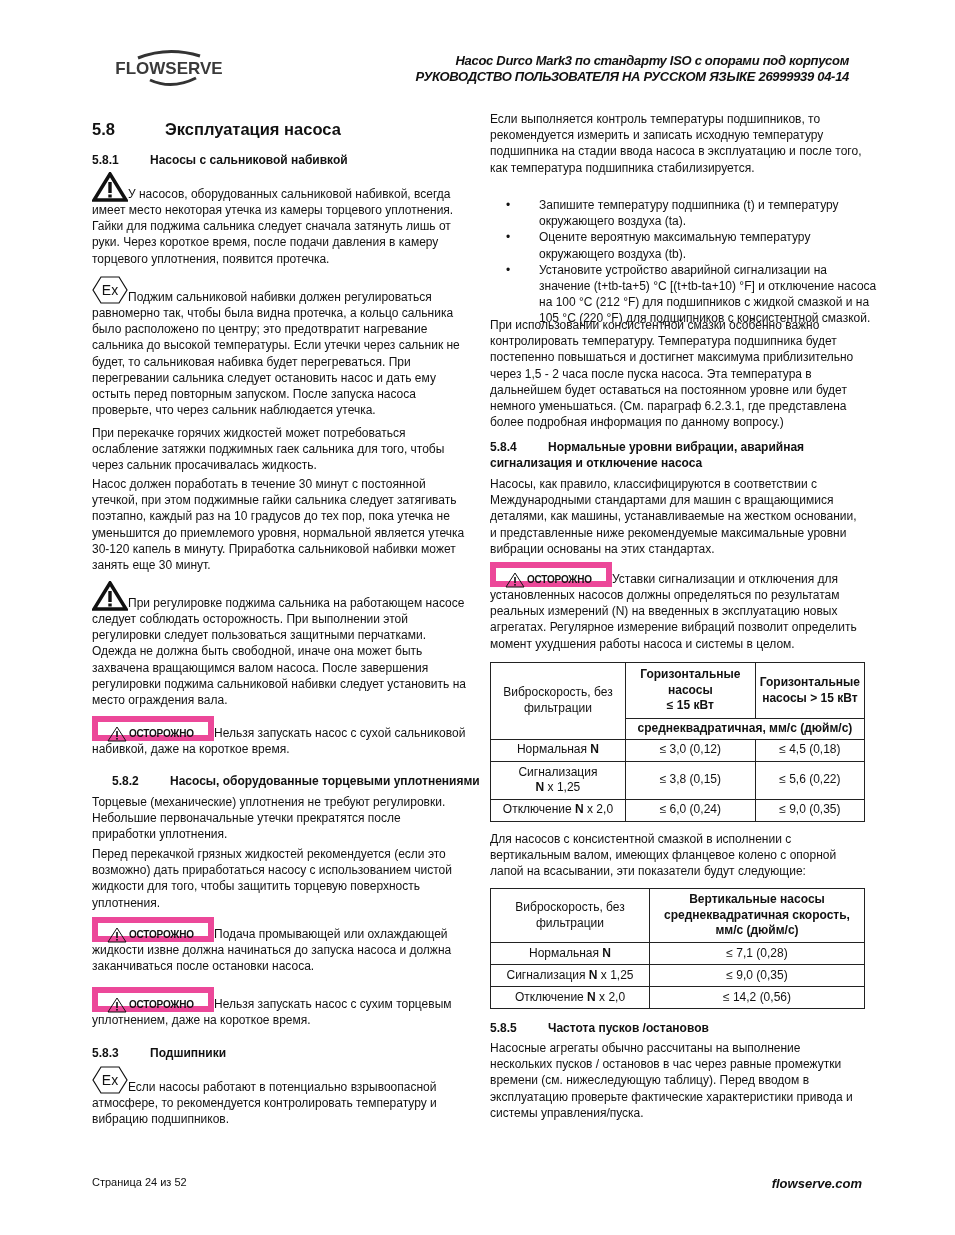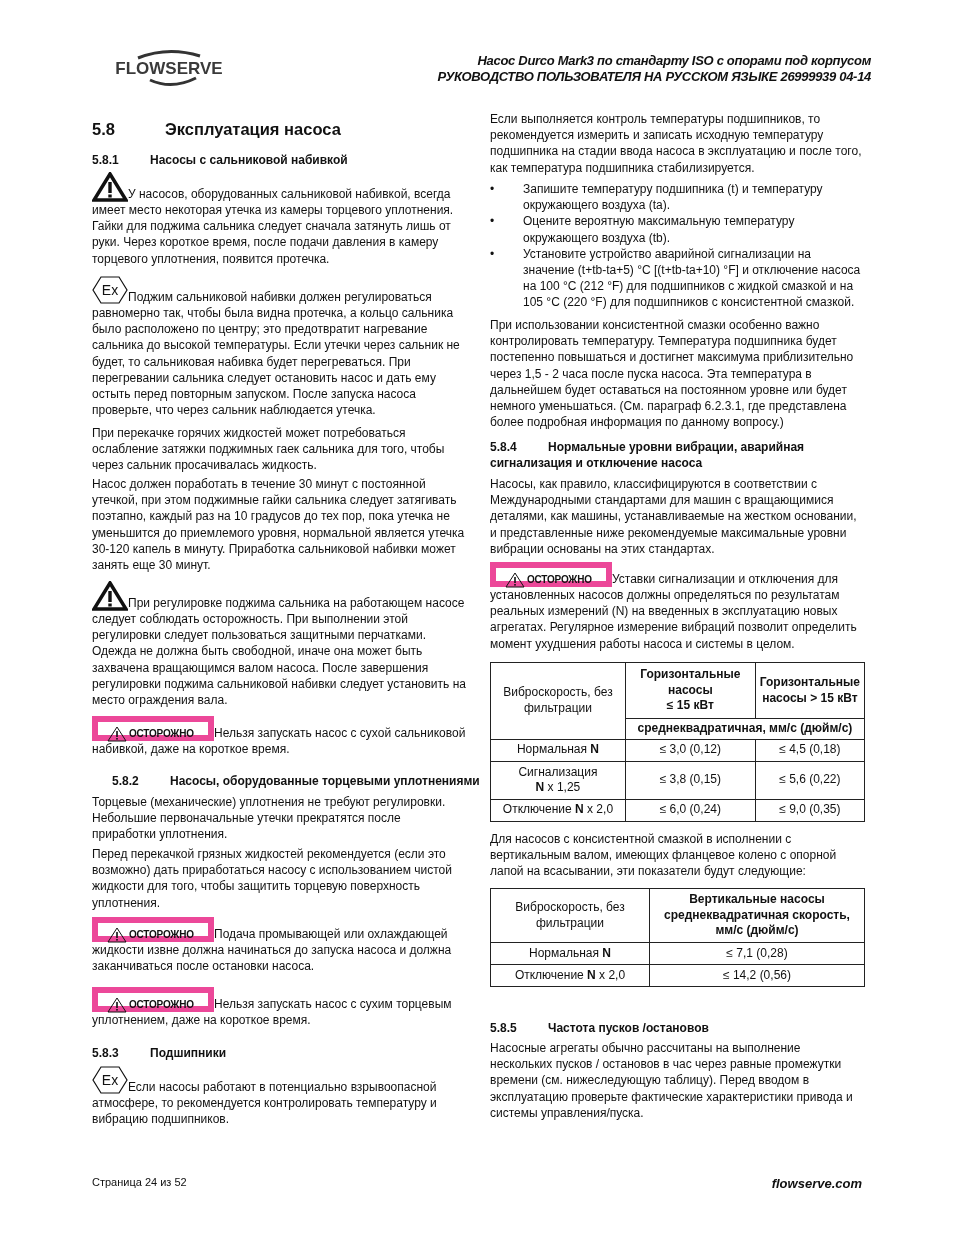--- a/index.html
+++ b/index.html
@@ -1,34 +1,34 @@
 <!DOCTYPE html>
 <html><head>
   <meta charset="utf-8">
   <style>
     html, body { margin: 0; padding: 0; background: #ffffff; }
     body { width: 955px; height: 1235px; position: relative; font-family: "Liberation Sans", sans-serif; color: #111; overflow: hidden; }
     .hdr-logo { position: absolute; left: 108px; top: 44px; width: 122px; height: 48px; }
-    .hdr-right { position: absolute; right: 84px; top: 53px; text-align: right; font-style: italic; font-weight: bold; font-size: 13px; line-height: 16px; letter-spacing: -0.3px; }
+    .hdr-right { position: absolute; right: 106px; top: 53px; text-align: right; font-style: italic; font-weight: bold; font-size: 13px; line-height: 16px; letter-spacing: -0.3px; }
     .col { position: absolute; top: 0; width: 375px; font-size: 12px; line-height: 16.2px; }
     .col-left { left: 92px; }
     .col-right { left: 490px; }
     .abs { position: absolute; left: 0; width: 375px; }
     .h2 { font-size: 16.5px; font-weight: bold; display: flex; gap: 15px; }
     .h2 .num { width: 58px; }
     .h3 { font-size: 12px; font-weight: bold; display: flex; }
     .h3 .num { width: 58px; flex: none; }
     .h3 .num2 { width: 58px; display: inline-block; }
     p { margin: 0; }
     .warn-tri { display: inline-block; width: 36px; height: 30px; vertical-align: bottom; }
     .ex-icon { display: inline-block; width: 36px; height: 30px; vertical-align: bottom; }
     .caution { display: inline-block; border: 6px solid #ec4899; width: 122px; height: 25px; vertical-align: bottom; position: relative; box-sizing: border-box; }
     .caution svg { position: absolute; left: 9px; top: 4px; }
     .caution span { position: absolute; left: 31px; top: 4px; font-size: 10px; font-weight: bold; letter-spacing: -0.2px; }
-    ul.bul { list-style: none; padding: 0; margin: 0; }
+    ul.bul { list-style: none; padding: 0; margin: 16px; }
     ul.bul li { position: relative; padding-left: 33px; }
     ul.bul li::before { content: "•"; position: absolute; left: 0; }
     table { border-collapse: collapse; width: 378px; font-size: 12px; }
     td { border: 1px solid #222; text-align: center; padding: 2px 4px; line-height: 15.5px; }
     td.bold, th { font-weight: bold; }
     .footer-left { position: absolute; left: 92px; top: 1176px; font-size: 11px; }
     .footer-right { position: absolute; right: 93px; top: 1176px; font-size: 13px; font-style: italic; font-weight: bold; }
   </style>
 </head>
 <body>
@@ -174,20 +174,24 @@
     <tbody>
         <tr style="height:54px;">
       <td style="width:150px;">Виброскорость, без фильтрации</td>
       <td class="bold">Вертикальные насосы среднеквадратичная скорость, мм/с (дюйм/с)</td>
     </tr>
     <tr style="height:22px;">
       <td><span>Нормальная </span><b>N</b><span></span></td>
       <td>≤ 7,1 (0,28)</td>
     </tr>
     <tr style="height:22px;">
+      <td><span>Сигнализация </span><b>N</b><span> x 1,25</span></td>
+      <td>≤ 9,0 (0,35)</td>
+    </tr>
+    <tr style="height:22px;">
       <td><span>Отключение </span><b>N</b><span> x 2,0</span></td>
       <td>≤ 14,2 (0,56)</td>
     </tr>
   </tbody>
     </table>
 
   <div class="abs h3" style="top:1020px;">
     <span class="num">5.8.5</span>
       <span>Частота пусков /остановов</span>
   </div>

